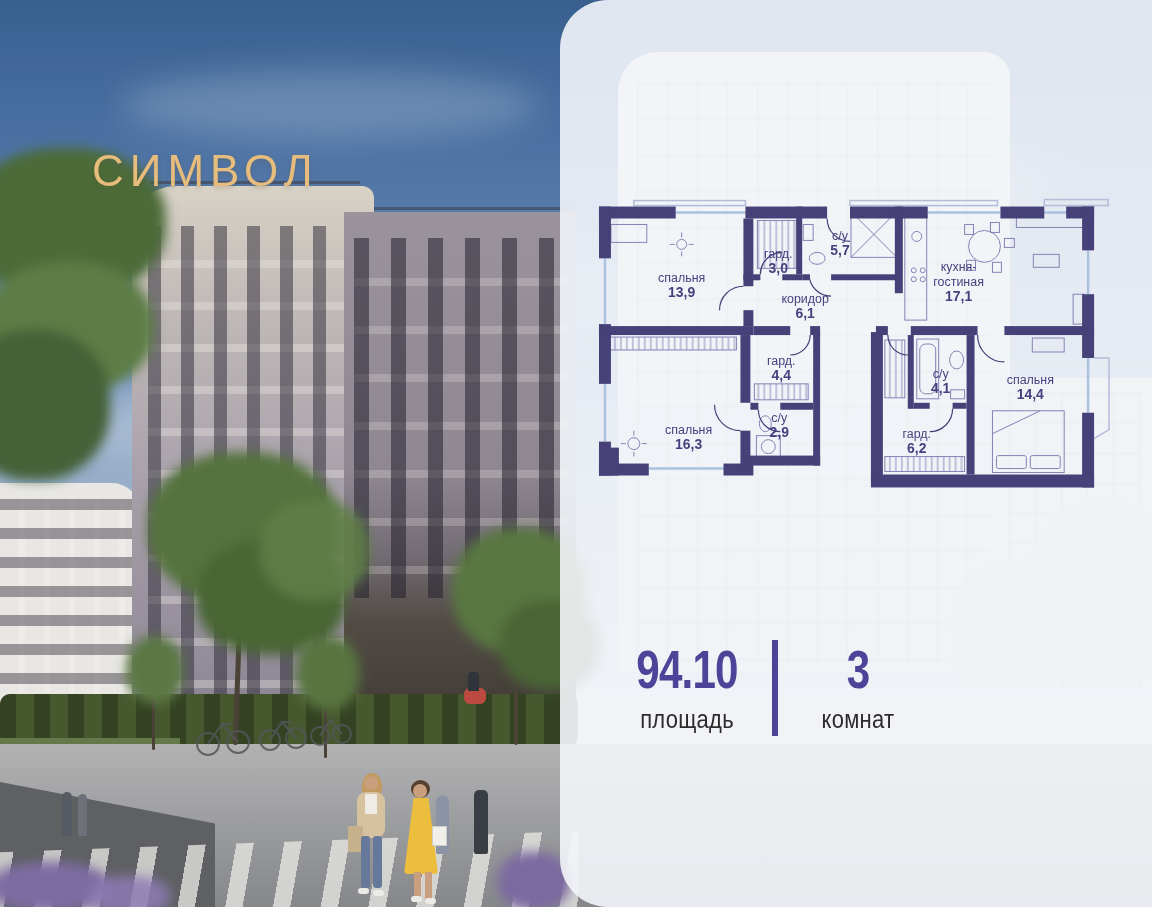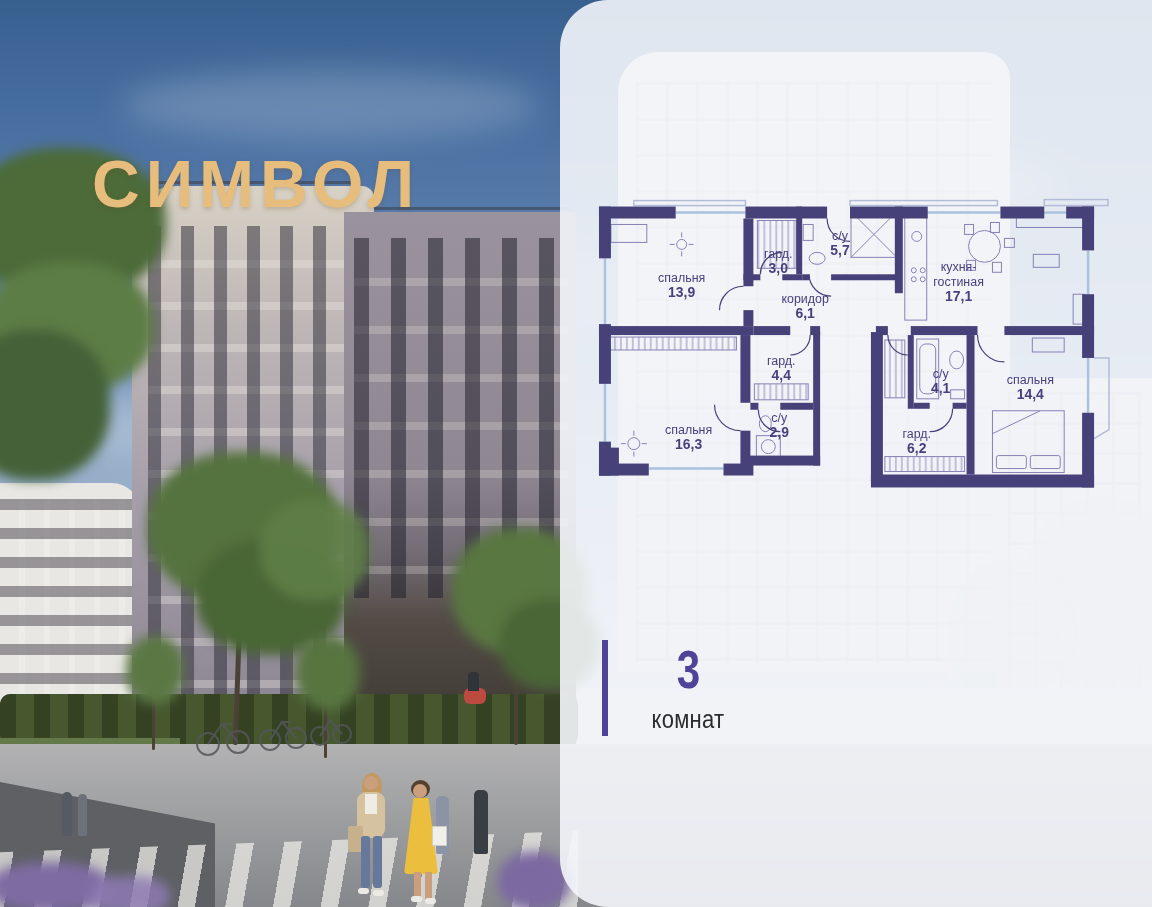--- a/index.html
+++ b/index.html
@@ -127,21 +127,21 @@
 
   .stats{position:absolute;left:0;top:640px;width:100%;display:flex;align-items:center;padding-left:42px;}
   .stat{text-align:center;}
   .sw1{width:170px;} .sw2{width:155px;} .sw3{width:160px;}
   .stat-value{font-size:54px;font-weight:700;color:#4f4399;line-height:1.02;
               transform:scaleX(.78);letter-spacing:-1px;}
   .stat-label{font-size:25px;color:#2c2c2c;margin-top:7px;transform:scaleX(.88);letter-spacing:.3px;}
   .stat-divider{width:3px;height:96px;background:#4f4399;flex:0 0 auto;}
 
   
-  .logo{position:absolute;left:92px;top:146px;font-size:66px;font-weight:700;letter-spacing:6px;
+  .logo{position:absolute;left:92px;top:146px;font-size:44px;font-weight:400;letter-spacing:6px;
         color:#e6bd7d;text-shadow:0 2px 4px rgba(110,75,30,.25);}
 </style>
 </head>
 <body>
 
 <div class="stage">
 
   <div class="photo">
     <div class="abs cloud c1"></div>
     <div class="abs cloud c2"></div>
@@ -379,20 +379,24 @@
           <text x="348" y="180" class="room-name">с/у</text>
           <text x="348" y="195" class="room-area">4,1</text>
           <text x="324" y="240" class="room-name">гард.</text>
           <text x="324" y="255" class="room-area">6,2</text>
           <text x="438" y="186" class="room-name">спальня</text>
           <text x="438" y="201" class="room-area">14,4</text>
         </g>
     </svg>
 
     <div class="stats">
+      <div class="stat sw1">
+        <div class="stat-value">94.10</div>
+        <div class="stat-label">площадь</div>
+      </div>
       <div class="stat-divider"></div>
       <div class="stat-divider"></div>
       <div class="stat sw3">
         <div class="stat-value">3</div>
         <div class="stat-label">комнат</div>
       </div>
     </div>
   </div>
 </div>
 

